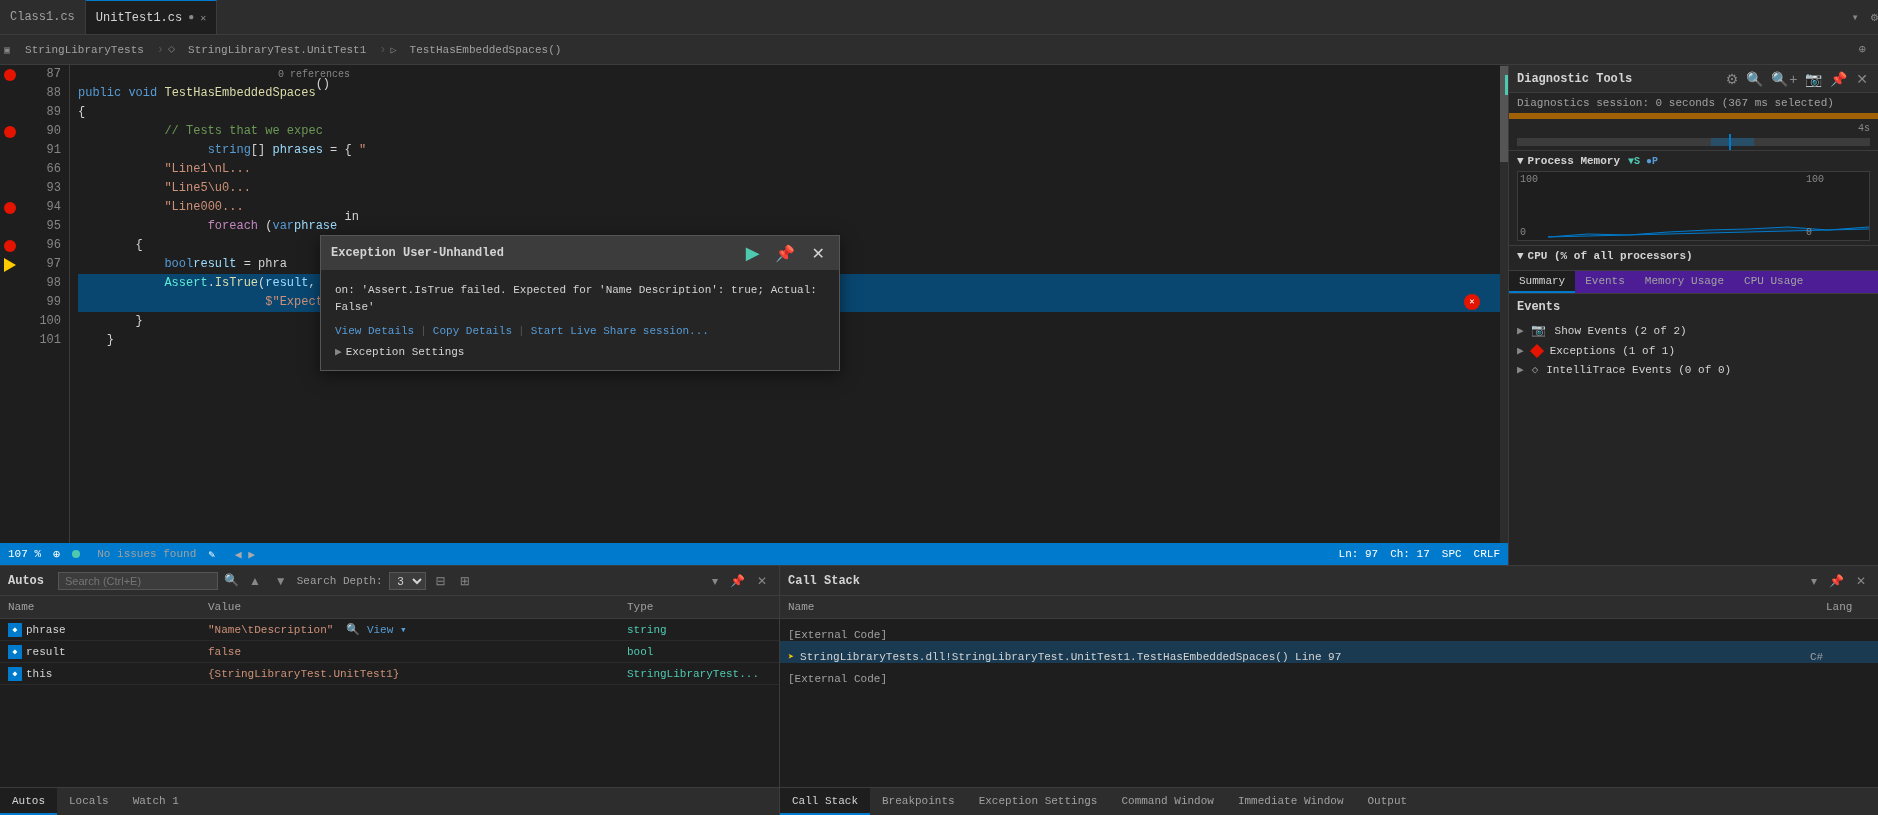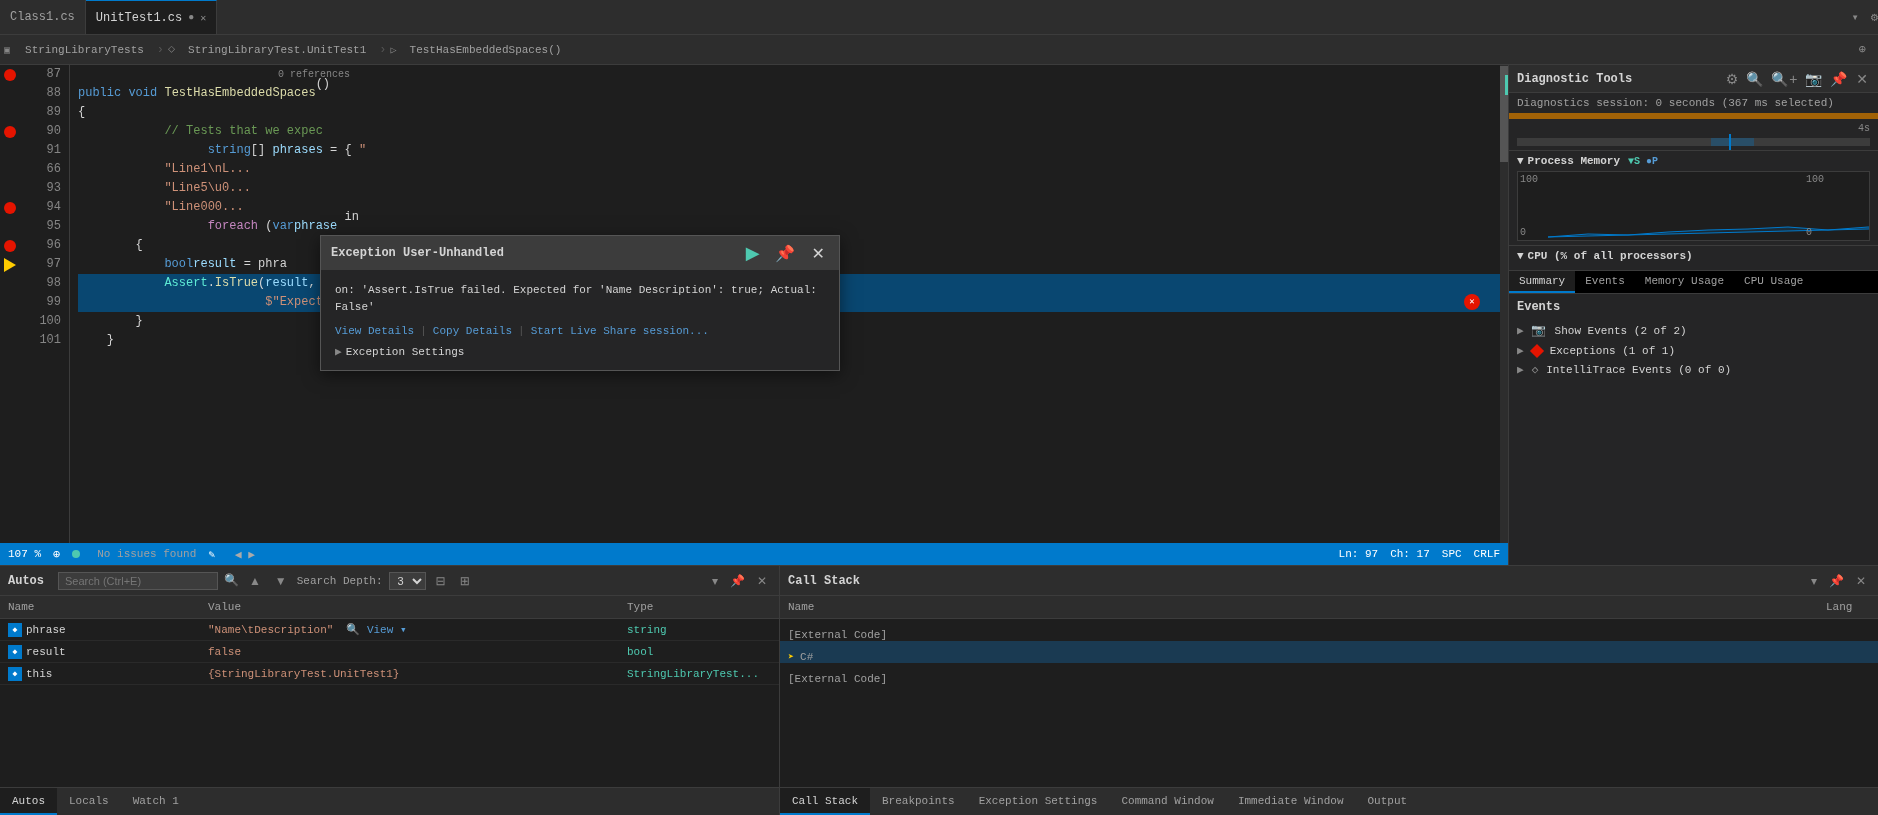--- a/index.html
+++ b/index.html
@@ -68,21 +68,21 @@
     .timeline-bar { background: #3c3c3c; height: 8px; position: relative; margin-top: 4px; }
     .timeline-marker { position: absolute; left: 60%; top: -4px; bottom: -4px; width: 2px; background: #007acc; }
     .timeline-labels { display: flex; justify-content: space-between; font-size: 10px; color: #888; }
 
     .diag-section { padding: 4px 8px; border-bottom: 1px solid #3c3c3c; }
     .diag-section-header { display: flex; align-items: center; gap: 4px; color: #d4d4d4; font-size: 11px; font-weight: bold; margin-bottom: 4px; }
     .diag-chart { background: #1e1e1e; height: 70px; position: relative; border: 1px solid #3c3c3c; }
     .chart-axis { position: absolute; left: 0; top: 0; bottom: 0; width: 30px; display: flex; flex-direction: column; justify-content: space-between; padding: 2px 2px; color: #888; font-size: 10px; }
     .chart-area { position: absolute; left: 30px; right: 0; top: 0; bottom: 0; }
 
-    .diag-tabs { display: flex; background: #000000; border-bottom: 1px solid #3c3c3c; flex-shrink: 0; }
+    .diag-tabs { display: flex; background: #4c1d95; border-bottom: 1px solid #3c3c3c; flex-shrink: 0; }
     .diag-tab { padding: 4px 10px; font-size: 11px; color: #a0a0a0; cursor: pointer; border-bottom: 2px solid transparent; }
     .diag-tab.active { color: #d4d4d4; border-bottom-color: #007acc; background: #1e1e1e; }
 
     .diag-events { padding: 6px 8px; flex: 1; overflow: hidden; }
     .events-title { font-size: 12px; font-weight: bold; color: #d4d4d4; margin-bottom: 6px; }
     .event-item { display: flex; align-items: center; gap: 8px; padding: 3px 0; font-size: 11px; color: #d4d4d4; cursor: pointer; }
     .ev-diamond { width: 10px; height: 10px; background: #e51400; transform: rotate(45deg); }
     .ev-camera { color: #888; font-size: 12px; }
 
     
@@ -479,20 +479,21 @@
       <div class="cs-th lang-col">Lang</div>
     </div>
 
     <div class="cs-body">
       <div class="cs-row">
         <span class="cs-name">[External Code]</span>
         <span class="cs-lang"></span>
       </div>
       <div class="cs-row" style="background:#1a3a52;">
         <span class="cs-arrow">➤</span>
+        <span class="cs-name active-frame">StringLibraryTests.dll!StringLibraryTest.UnitTest1.TestHasEmbeddedSpaces() Line 97</span>
         <span class="cs-lang">C#</span>
       </div>
       <div class="cs-row">
         <span class="cs-name">[External Code]</span>
         <span class="cs-lang"></span>
       </div>
     </div>
 
     <div style="flex:1;"></div>
 

